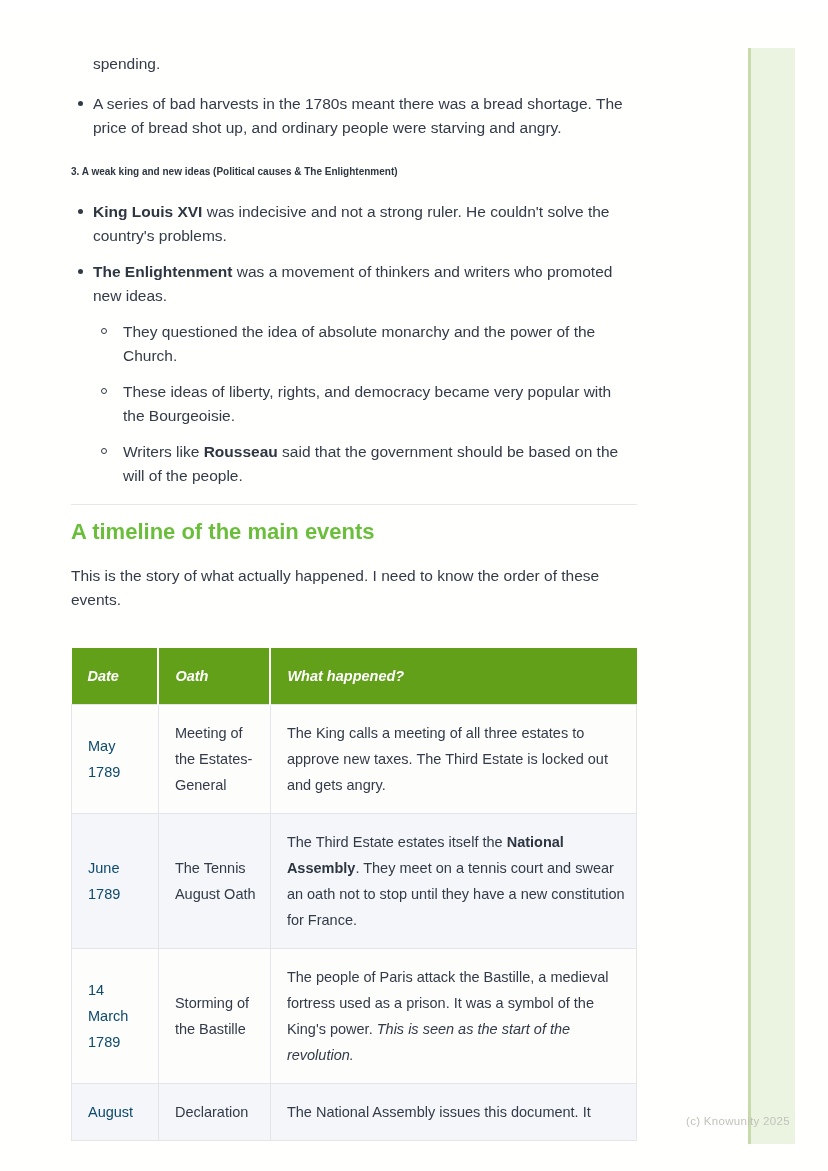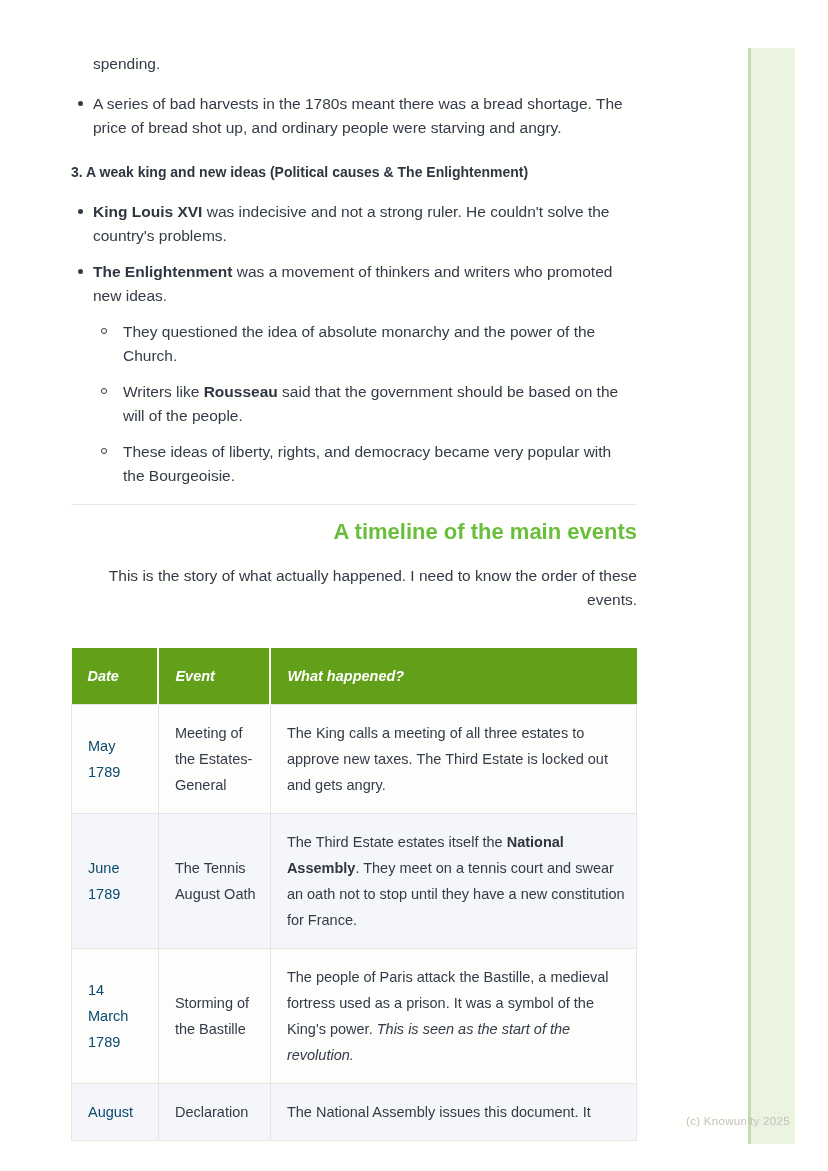--- a/index.html
+++ b/index.html
@@ -22,26 +22,26 @@
   .dot {
     position:absolute; left:7px; top:9px; width:5px; height:5px;
     border-radius:50%; background:#333b48;
   }
   ul.lvl2 { list-style:none; margin-top:8px; }
   ul.lvl2 > li { position:relative; padding-left:30px; margin-top:12px; }
   .circle {
     position:absolute; left:8px; top:8px; width:6px; height:6px;
     border-radius:50%; border:1.6px solid #333b48; background:transparent;
   }
-  h3.section-heading { margin-top:20px; font-size:14px; line-height:24px; font-weight:700; color:#2e3642; }
+  h3.section-heading { margin-top:20px; font-size:10px; line-height:24px; font-weight:700; color:#2e3642; }
   .b { font-weight:700; color:#2e3642; }
   .i { font-style:italic; }
   hr.divider { margin-top:16px; border:none; border-top:1px solid #e7e8eb; }
-  h2.timeline-heading { margin-top:12px; font-size:22px; line-height:29px; font-weight:700; color:#6abe3c;text-align:right; }
-  p.intro { margin-top:18px;text-align:right; }
+  h2.timeline-heading { margin-top:12px; font-size:22px; line-height:29px; font-weight:700; color:#6abe3c; }
+  p.intro { margin-top:18px; }
 
   table.timeline { margin-top:36px; width:566px; border-collapse:collapse; font-size:14.5px; line-height:26px; }
   table.timeline col.c-date { width:87px; }
   table.timeline col.c-event { width:112px; }
   table.timeline col.c-desc { width:367px; }
   table.timeline thead th {
     background:#63a01a; color:#ffffff; font-weight:700; text-align:left;
     padding:15px 10px 15px 16px; border:none;font-style:italic;
   }
   table.timeline thead th + th { border-left:2px solid #fffffd; }
@@ -89,46 +89,46 @@
       <li>
         <span class="dot"></span>
         <div><span class="b">The Enlightenment</span><span> was a movement of thinkers and writers who promoted new ideas.</span></div>
         <ul class="lvl2">
           <li>
             <span class="circle"></span>
             <div><span>They questioned the idea of absolute monarchy and the power of the Church.</span></div>
           </li>
           <li>
             <span class="circle"></span>
-            <div><span>Writers like </span><span class="b">Rousseau</span><span> said that the government should be based on the will of the people.</span></div>
+            <div><span>These ideas of liberty, rights, and democracy became very popular with the Bourgeoisie.</span></div>
           </li>
           <li>
             <span class="circle"></span>
-            <div><span>These ideas of liberty, rights, and democracy became very popular with the Bourgeoisie.</span></div>
+            <div><span>Writers like </span><span class="b">Rousseau</span><span> said that the government should be based on the will of the people.</span></div>
           </li>
         </ul>
       </li>
     </ul>
 
     <hr class="divider">
 
     <h2 class="timeline-heading">A timeline of the main events</h2>
 
     <p class="intro">This is the story of what actually happened. I need to know the order of these events.</p>
 
     <table class="timeline">
       <colgroup>
           <col class="c-date">
           <col class="c-event">
           <col class="c-desc">
         </colgroup>
       <thead>
         <tr>
           <th>Date</th>
-          <th>Event</th>
+          <th>Oath</th>
           <th>What happened?</th>
         </tr>
       </thead>
       <tbody>
         <tr>
           <td class="date-cell">May 1789</td>
           <td class="event-cell">Meeting of the Estates-General</td>
           <td class="desc-cell"><span>The King calls a meeting of all three estates to approve new taxes. The Third Estate is locked out and gets angry.</span></td>
         </tr>
         <tr class="alt">

